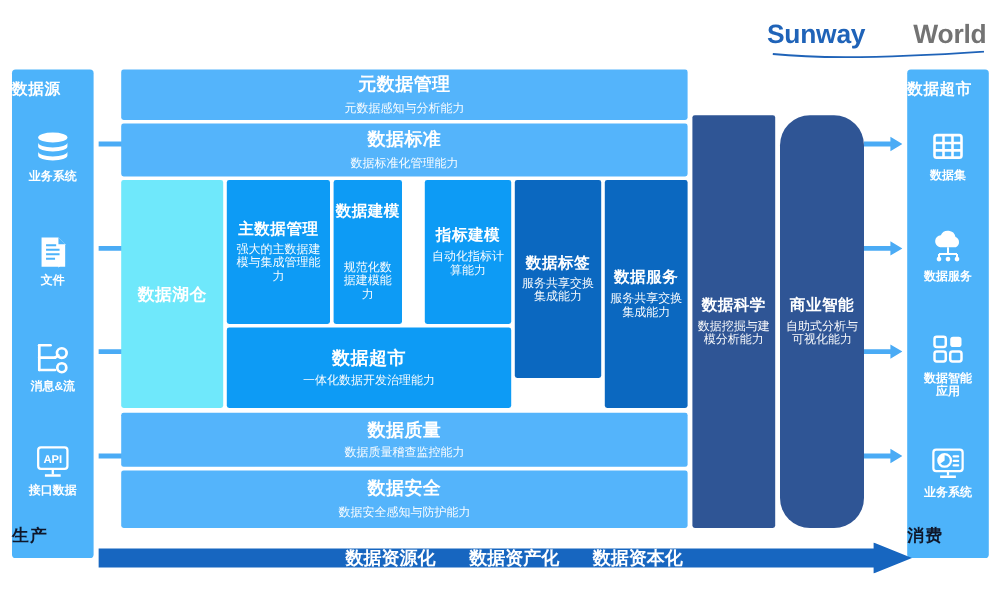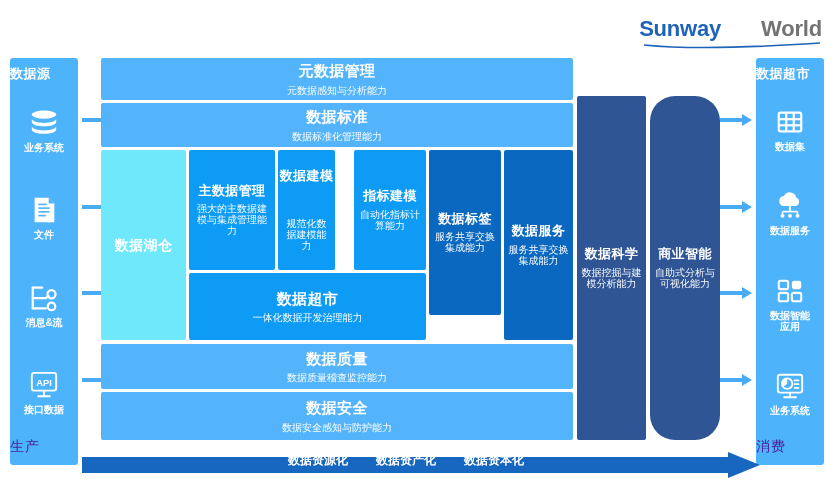--- a/index.html
+++ b/index.html
@@ -45,21 +45,21 @@
     padding: 4px 0 2px;
   }
   .side-item { display:flex; flex-direction:column; align-items:center; width:100%; }
   .side-ico { width: 38px; height: 30px; display:block; }
   .side-lbl {
     color: #fff; font-size: 10px; font-weight: bold;
     margin-top: 4px; text-align: center; line-height: 11px;
     white-space: pre-line;
   }
   .sidecol-foot {
-    color: #4c1d95; font-weight: normal; font-size: 14px;
+    color: #0f172a; font-weight: bold; font-size: 14px;
     margin-bottom: 9px; letter-spacing: 1px;
   }
 
   
   .conn { position: absolute; width: 32px; height: 14px; }
 
   
   .board { position: absolute; left: 101px; top: 58px; width: 619px; height: 382px; }
   .blk {
     position: absolute; border-radius: 2px;
@@ -79,22 +79,22 @@
   .c-light { background: #54b4fb; }
   .c-cyan  { background: #6fe8fb; }
   .c-med   { background: #0d9bf5; }
   .c-deep  { background: #0b68c0; }
   .c-navy  { background: #2f5595; }
 
   
   .flow { position: absolute; left: 82px; top: 452px; width: 678px; height: 26px; }
   .flow-labels {
     position: absolute; left: 82px; top: 452px; width: 678px; height: 26px;
-    display: flex; align-items: flex-start; color: #fff;
-    font-size: 12px; font-weight: bold; padding-left: 206px; gap: 28px;
+    display: flex; align-items: center; color: #fff;
+    font-size: 15px; font-weight: bold; padding-left: 206px; gap: 28px;
   }
 </style>
 </head>
 <body>
 
 <div id="root">
 
 
   <div class="logo">
     <span class="a">Sunway</span><span class="b">World</span>

